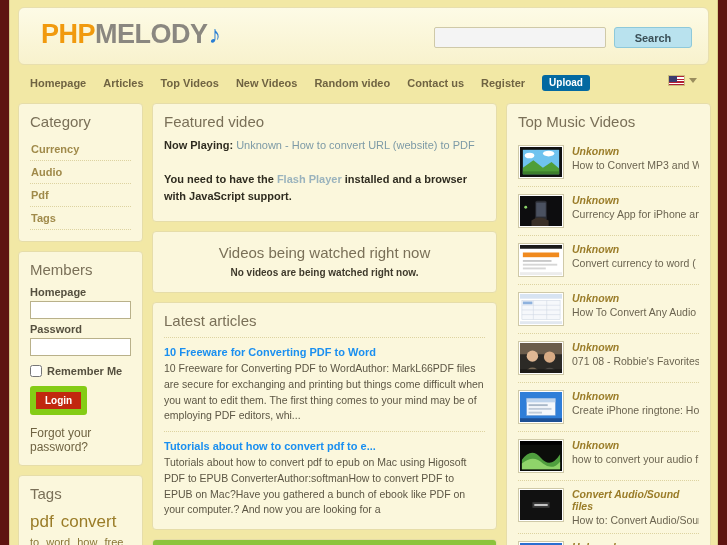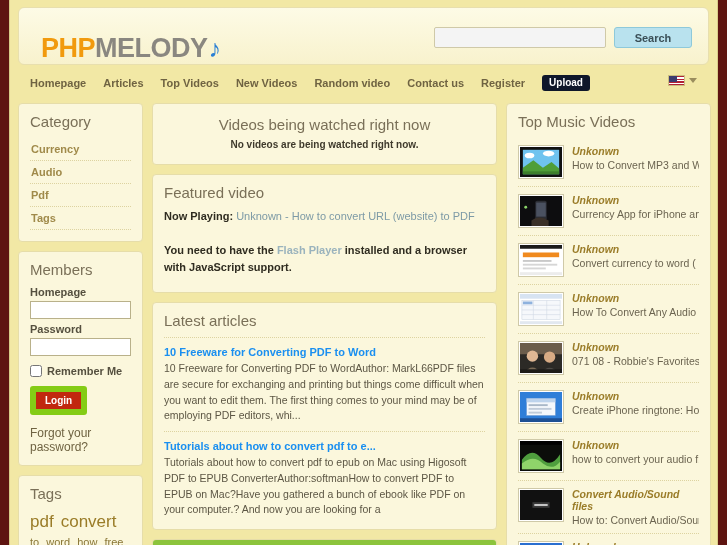--- a/index.html
+++ b/index.html
@@ -31,21 +31,21 @@
     position: relative;
     height: 58px;
     margin: 7px 8px 0 8px;
     background: linear-gradient(#fdfbe6, #f8f2cd);
     border: 1px solid #e8dfae;
     border-radius: 6px;
   }
   .logo {
     position: absolute;
     left: 22px;
-    top: 27px;
+    top: 13px;
     font-size: 27px;
     font-weight: bold;
     letter-spacing: -0.5px;
     line-height: 1;
     white-space: nowrap;
   }
   .logo .php { color: #f19a0e; }
   .logo .melody { color: #8a8780; }
   .logo .note {
     color: #2a7fd4;
@@ -95,21 +95,21 @@
     padding-left: 12px;
   }
   .nav a {
     font-size: 11px;
     font-weight: bold;
     color: #6f6342;
     text-decoration: none;
     white-space: nowrap;
   }
   .nav .upload {
-    background: #0f172a;
+    background: #0369a1;
     color: #fff;
     padding: 2px 7px 3px 7px;
     border-radius: 3px;
     font-size: 10px;
   }
   .flag-wrap {
     position: absolute;
     right: 12px;
     top: 4px;
     display: flex;
@@ -418,34 +418,34 @@
           
           
           
         </div>
       </div>
 
     </div>
 
     <div class="col-mid">
 
-      <div class="box watching">
-        <div class="wt">Videos being watched right now</div>
-        <div class="wn">No videos are being watched right now.</div>
-      </div>
-
       <div class="box" style="padding-bottom:16px;">
         <div class="box-title">Featured video</div>
         <div class="feat-line">
           <b>Now Playing:</b>
           <a href="#" class="feat-link">Unknown - How to convert URL (website) to PDF</a>
         </div>
         <div class="feat-note">
           <span>You need to have the </span><a href="#">Flash Player</a><span> installed and a browser with JavaScript support.</span>
         </div>
+      </div>
+
+      <div class="box watching">
+        <div class="wt">Videos being watched right now</div>
+        <div class="wn">No videos are being watched right now.</div>
       </div>
 
       <div class="box" style="padding-bottom:4px;">
         <div class="box-title">Latest articles</div>
         <div class="art-sep"></div>
 
         <div class="article">
           <a href="#" class="art-title">10 Freeware for Converting PDF to Word</a>
           <div class="art-body">10 Freeware for Converting PDF to WordAuthor: MarkL66PDF files are secure for exchanging and printing but things come difficult when you want to edit them. The first thing comes to your mind may be of employing PDF editors, whi...</div>
         </div>

